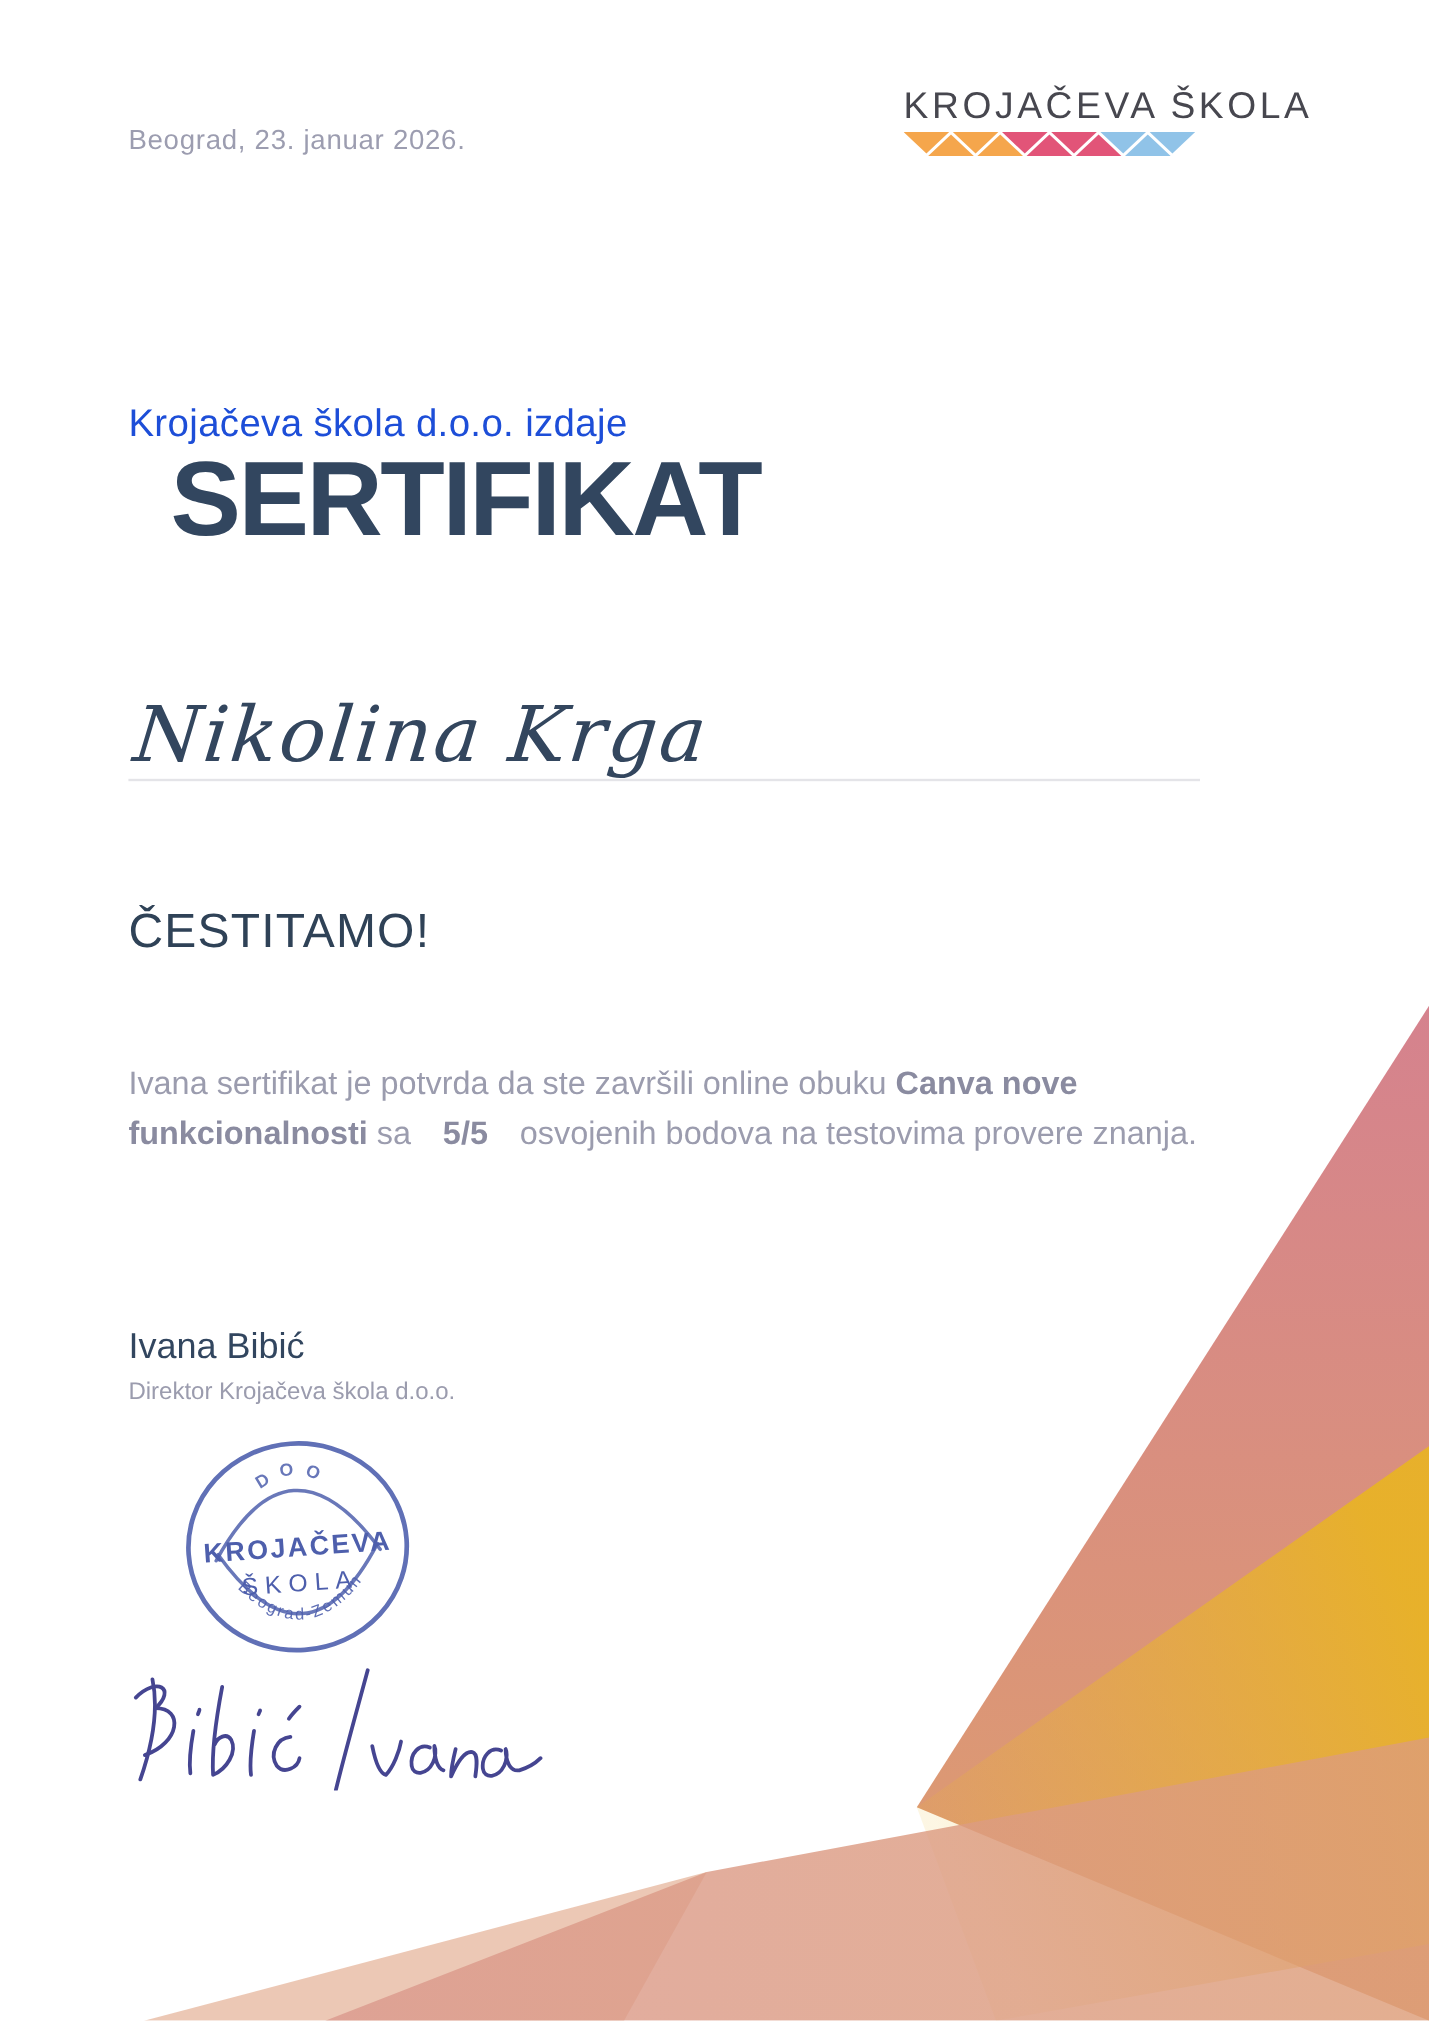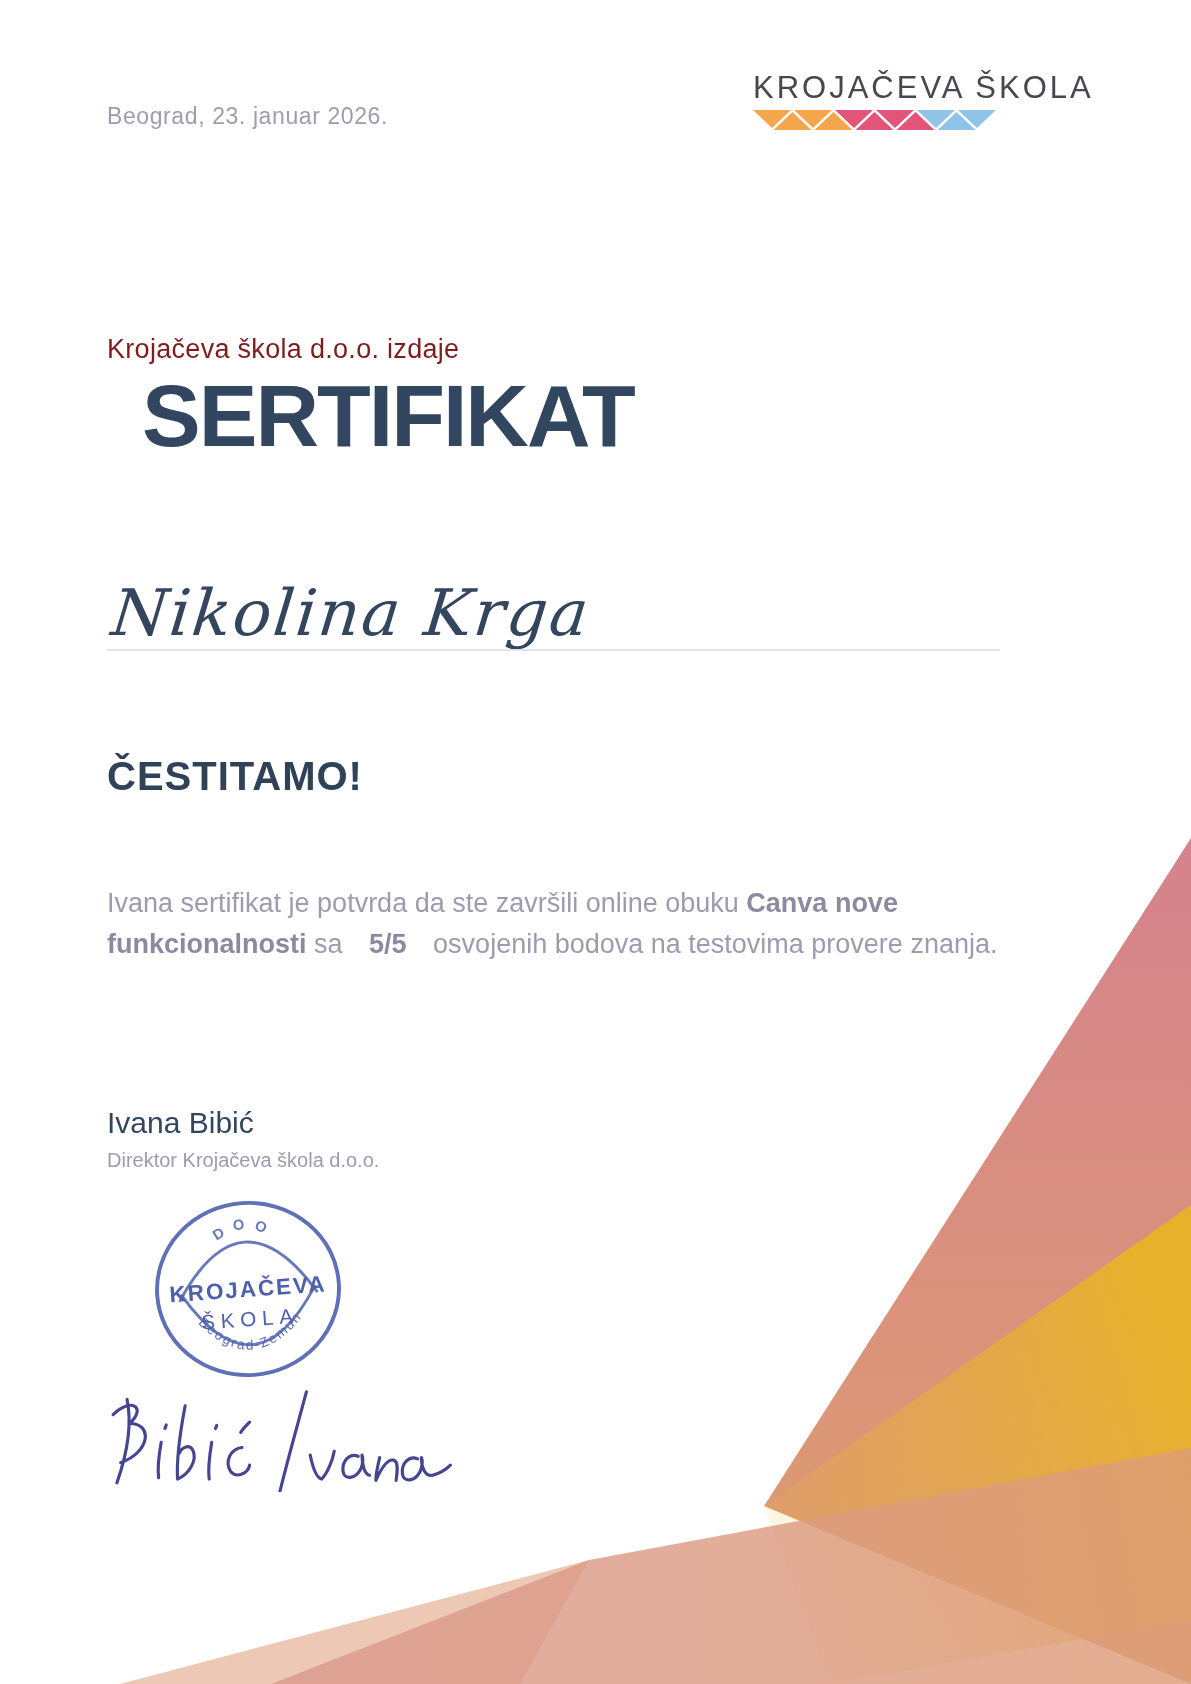--- a/index.html
+++ b/index.html
@@ -5,27 +5,27 @@
   html,body{margin:0;padding:0;background:#ffffff;}
   .page{
     position:relative;width:1191px;height:1684px;background:#ffffff;overflow:hidden;
     font-family:"Liberation Sans",sans-serif;
   }
   .layer{position:absolute;}
   .decor-svg{left:0;top:0;width:1191px;height:1684px;pointer-events:none;}
   .date-line{left:107px;top:103px;font-size:23px;letter-spacing:.6px;color:#9C9DB0;}
   .wordmark{left:753px;top:70px;font-size:31px;letter-spacing:3px;color:#47474F;font-weight:400;white-space:nowrap;}
   .logo-tris{left:753px;top:110px;}
-  .issuer-line{left:107px;top:334px;font-size:27px;color:#7f1d1d;letter-spacing:.3px;}
+  .issuer-line{left:107px;top:334px;font-size:32px;color:#1d4ed8;letter-spacing:.3px;}
   .cert-title{left:103px;top:372px;font-size:88px;font-weight:800;color:#32465F;letter-spacing:-2px;line-height:1;margin-left:39px;}
   .recipient{left:112px;top:576px;font-size:64px;color:#33465E;
     font-family:"DejaVu Serif",serif;font-style:italic;letter-spacing:2px;
     transform:skewX(-6deg);white-space:nowrap;}
   .name-rule{left:107px;top:649px;width:893px;height:2px;background:#E4E4E8;}
-  .congrats{left:107px;top:754px;font-size:40px;font-weight:700;color:#2F4257;letter-spacing:1px;}
+  .congrats{left:107px;top:754px;font-size:40px;font-weight:400;color:#2F4257;letter-spacing:1px;}
   .body-par{left:107px;top:856px;width:918px;font-size:27px;line-height:41px;color:#9B9CAE;}
   .body-par b{color:#8A8BA0;font-weight:700;}
   .body-par .score{margin:0 19px;}
   .sig-name{left:107px;top:1106px;font-size:30px;color:#32465F;font-weight:400;}
   .sig-role{left:107px;top:1149px;font-size:20px;color:#9B9CAE;}
   .stamp{left:150px;top:1198px;transform:rotate(-4deg);opacity:.92;}
   .stamp text{font-family:"Liberation Sans",sans-serif;}
   .signature{left:98px;top:1384px;opacity:.95;}
 </style>
 </head>

